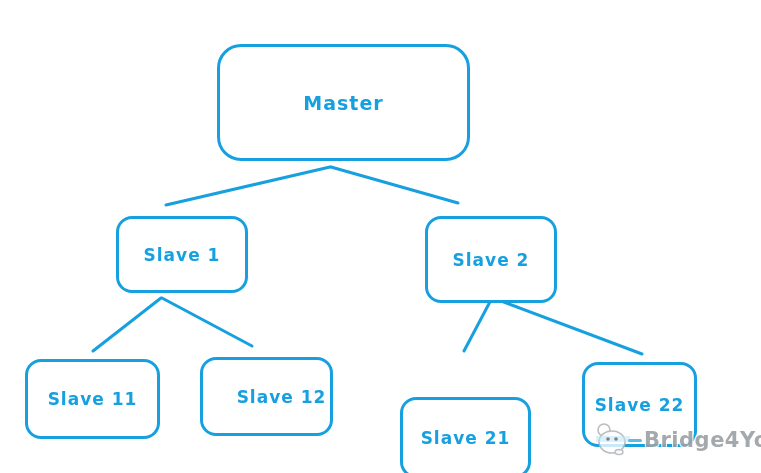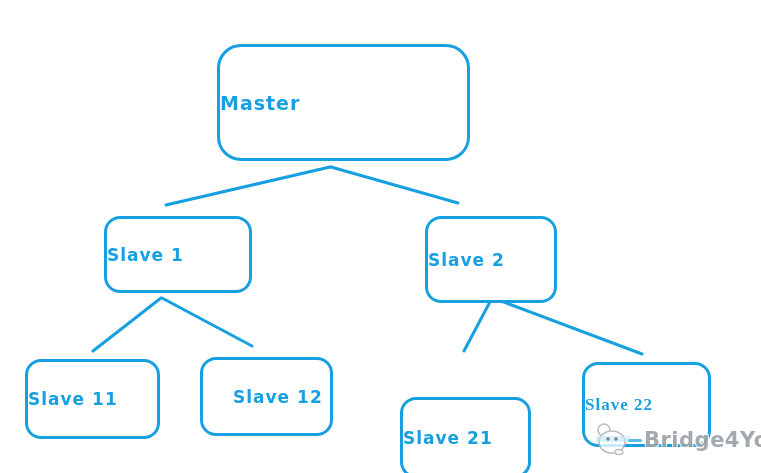--- a/index.html
+++ b/index.html
@@ -16,20 +16,21 @@
     overflow: hidden;
   }
   .node {
     position: absolute;
     box-sizing: border-box;
     border: 3px solid var(--stroke, #17a0e0);
     border-radius: 16px;
     background: #ffffff;
     display: flex;
     align-items: center;
+    justify-content: center;
     color: var(--stroke, #17a0e0);
     font-weight: bold;
     font-size: 17px;
     letter-spacing: 1px;
   }
   .node.master { border-radius: 24px; font-size: 19px; }
   #edges {
     position: absolute;
     left: 0; top: 0;
     width: 761px;
@@ -84,41 +85,41 @@
     <line x1="161" y1="298" x2="93" y2="351"></line>
     <line x1="162" y1="298" x2="252" y2="346"></line>
     <line x1="492" y1="298" x2="464" y2="351"></line>
     <line x1="493" y1="298" x2="642" y2="354"></line>
   </svg>
 
   <div class="node master" style="left:217px; top:44px;  width:253px; height:117px;">
     <span>Master</span>
   </div>
 
-  <div class="node" style="left:104px; top:216px; width:148px; height:77px;">
+  <div class="node" style="left:116px; top:216px; width:132px; height:77px;">
     <span>Slave 1</span>
   </div>
 
   <div class="node" style="left:425px; top:216px; width:132px; height:87px;">
     <span>Slave 2</span>
   </div>
 
   <div class="node" style="left:25px;  top:359px; width:135px; height:80px;">
     <span>Slave 11</span>
   </div>
 
   <div class="node" style="left:200px; top:357px; width:133px; height:79px;padding-left:30px;">
     <span>Slave 12</span>
   </div>
 
   <div class="node" style="left:400px; top:361px; width:131px; height:81px;margin-top:36px;">
     <span>Slave 21</span>
   </div>
 
-  <div class="node" style="left:582px; top:362px; width:129px; height:85px;font-family:Liberation Serif, serif;">
+  <div class="node" style="left:582px; top:362px; width:115px; height:85px;">
     <span>Slave 22</span>
   </div>
 
   <div class="watermark">
     <svg class="wm-logo" viewBox="0 0 40 40" xmlns="http://www.w3.org/2000/svg">
 
       <circle cx="12" cy="10" r="6" fill="rgba(255,255,255,0.85)" stroke="#b3b7bb" stroke-width="1.6"></circle>
 
       <ellipse cx="20" cy="22" rx="13" ry="11" fill="rgba(255,255,255,0.85)" stroke="#b3b7bb" stroke-width="1.6"></ellipse>
 

